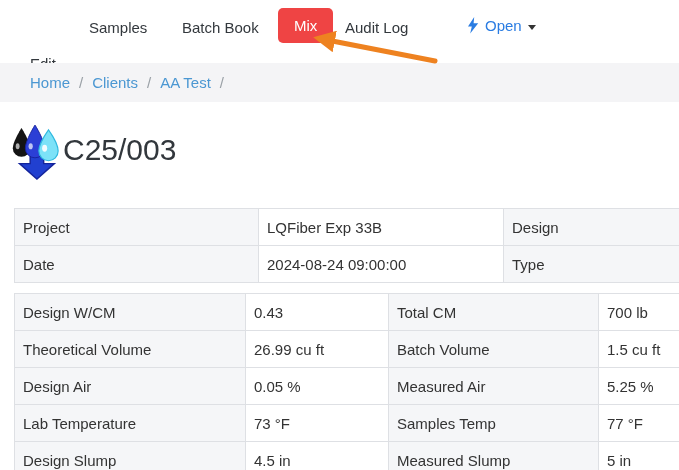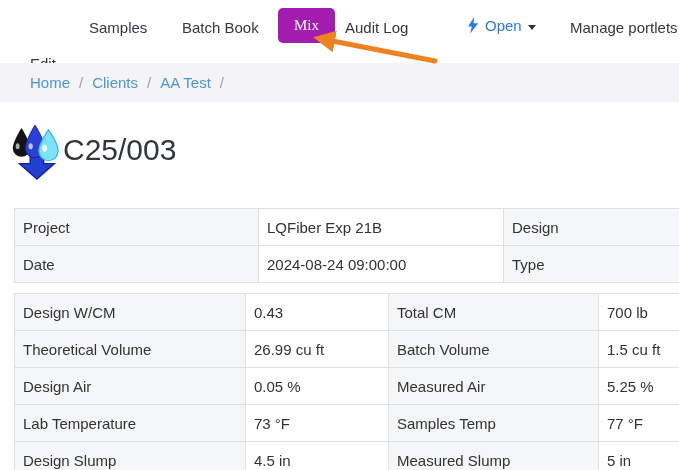--- a/index.html
+++ b/index.html
@@ -19,24 +19,24 @@
     font-size:15px; color:#33383d; text-decoration:none; cursor:pointer;
     white-space:nowrap;
   }
   .nav-edit       { left:30px;margin-top:36px; }
   .nav-samples    { left:89px; }
   .nav-batchbook  { left:182px; }
   .nav-auditlog   { left:345px; }
   .nav-manage     { left:570px; }
   .mix-btn {
     position:absolute; left:278px; top:8px;
-    background:#a21caf; color:#fff;
+    background:#ef4444; color:#fff;
     border:none; border-radius:5px;
     padding:9px 16px; font-size:15px;
-    font-family:Liberation Serif, serif;
+    font-family:Liberation Sans, sans-serif;
     cursor:pointer;
   }
   .open-group {
     position:absolute; left:467px; top:17px;
     display:flex; align-items:center; gap:6px; cursor:pointer;
   }
   .open-label { font-size:15px; color:#2a7ce2; }
   .caret-down {
     width:0; height:0; margin-top:3px;
     border-left:4px solid transparent; border-right:4px solid transparent;
@@ -100,21 +100,20 @@
   <a class="nav-link nav-auditlog">Audit Log</a>
 
   <div class="open-group">
     <svg width="12" height="17" viewBox="0 0 12 17">
       <path d="M7.2 0 L1 9.6 H4.8 L3.2 16.6 L11.2 6.2 H6.6 Z" fill="#2a7ce2"></path>
     </svg>
     <span class="open-label">Open</span>
     <span class="caret-down"></span>
   </div>
 
-  <a class="nav-link nav-manage">Manage portlets</a>
 
   <svg class="anno-arrow" width="140" height="40" viewBox="0 0 140 40">
     <defs>
       <marker id="ah" markerUnits="strokeWidth" markerWidth="4.4" markerHeight="4.4" refX="2.6" refY="2.2" orient="auto">
         <path d="M0,0 L4.4,2.2 L0,4.4 Z" fill="#ee8220"></path>
       </marker>
     </defs>
     <line x1="130" y1="33" x2="17" y2="11" stroke="#ee8220" stroke-width="5" stroke-linecap="round" marker-end="url(#ah)"></line>
   </svg>
 </div>
@@ -145,21 +144,21 @@
 
 <table class="info-table">
   <colgroup>
       <col style="width:244px">
       <col style="width:245px">
       <col>
     </colgroup>
   <tbody>
     <tr>
       <td class="lbl">Project</td>
-      <td class="val">LQFiber Exp 21B</td>
+      <td class="val">LQFiber Exp 33B</td>
       <td class="lbl">Design</td>
     </tr>
     <tr>
       <td class="lbl">Date</td>
       <td class="val">2024-08-24 09:00:00</td>
       <td class="lbl">Type</td>
     </tr>
   </tbody>
 </table>
 

